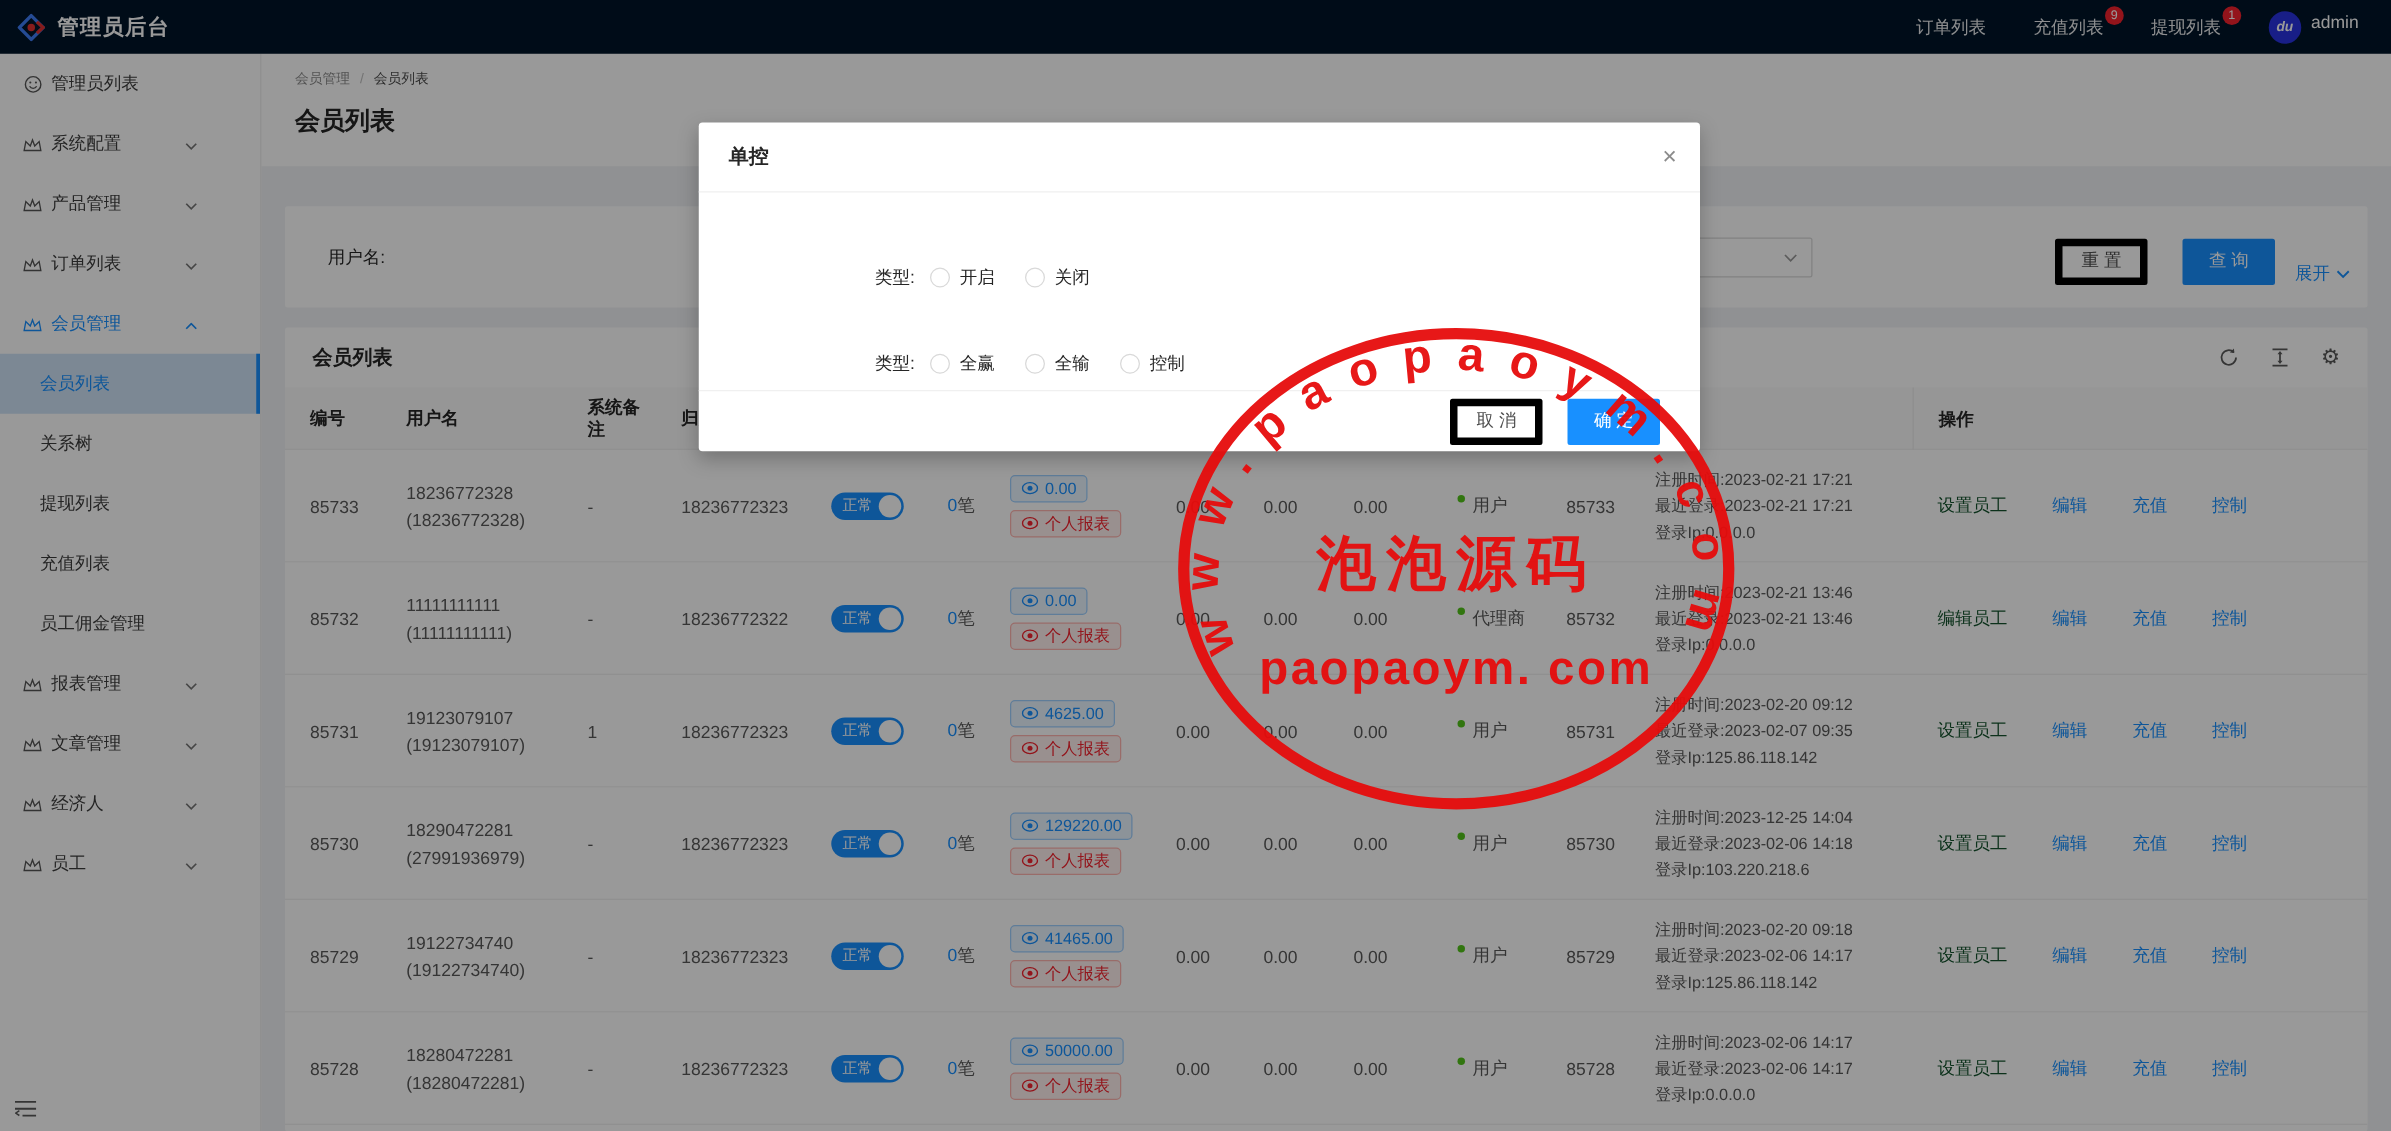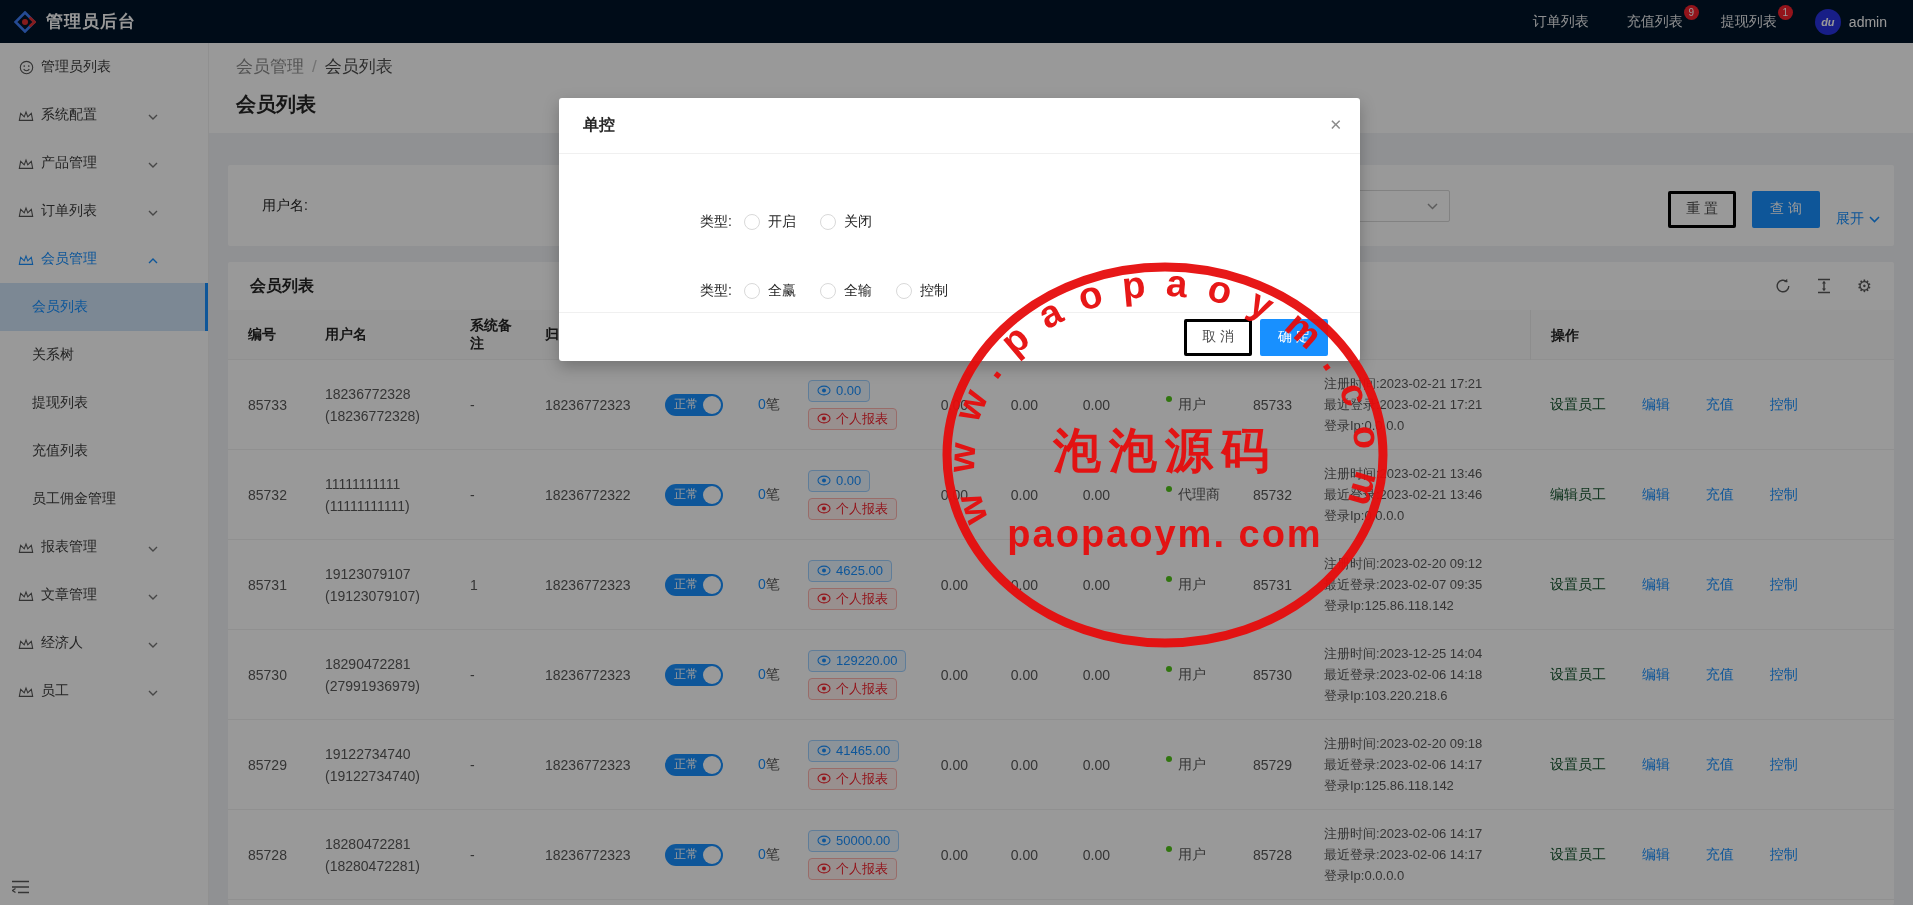--- a/index.html
+++ b/index.html
@@ -6,52 +6,52 @@
   html,body { width:1913px; height:905px; overflow:hidden; }
   body { position:relative; background:#f0f2f5; font-family:"Liberation Sans","DejaVu Sans",sans-serif; font-size:14px; color:#595959; }
 
   
   .navbar { position:absolute; left:0; top:0; width:1913px; height:43px; background:#001529; display:flex; align-items:center; z-index:10; }
   .nav-logo { display:flex; align-items:center; gap:10px; padding-left:14px;justify-content:space-between; }
   .nav-title { color:#fff; font-size:17px; font-weight:bold; letter-spacing:1px; }
   .nav-right { margin-left:auto; display:flex; align-items:center; gap:38px; padding-right:26px; }
   .nav-link { color:rgba(255,255,255,.92); position:relative; cursor:pointer; }
   .nav-badge { position:absolute; top:-8px; right:-16px; min-width:15px; height:15px; border-radius:8px; background:#f5222d; color:#fff; font-size:10px; line-height:15px; text-align:center; padding:0 3px; }
-  .nav-user { display:flex; align-items:center; gap:8px; }
+  .nav-user { display:flex; gap:8px; }
   .avatar { width:26px; height:26px; border-radius:50%; background:#2932e1; color:#fff; font-size:11px; font-weight:bold; display:flex; align-items:center; justify-content:center; font-style:italic; }
   .nav-user-name { color:#fff; }
 
   
   .sidebar { position:absolute; left:0; top:43px; width:209px; bottom:0; background:#fff; border-right:1px solid #f0f0f0; z-index:5; }
   .side-item { height:48px; display:flex; align-items:center; padding-left:18px; color:#3d3d3d; cursor:pointer; position:relative; }
   .side-item .mi { width:16px; height:16px; margin-right:7px; display:flex; align-items:center; justify-content:center; color:#555; }
   .side-item .chev { position:absolute; right:50px; color:#777; }
   .side-item.active, .side-item.active .mi, .side-item.active .chev { color:#1890ff; }
   .sub-item { height:48px; display:flex; align-items:center; padding-left:32px; color:#3d3d3d; cursor:pointer; }
   .sub-item.selected { background:#cfe3f7; color:#1890ff; border-right:3px solid #1890ff; }
   .side-fold { position:absolute; left:12px; bottom:8px; color:#595959; cursor:pointer; }
 
   
   .main { position:absolute; left:209px; top:43px; right:0; bottom:0; }
   .page-header { position:absolute; left:0; top:0; width:100%; height:90px; background:#fff; padding:12px 0 0 27px; }
-  .crumbs { font-size:17px; color:#8c8c8c; }
+  .crumbs { font-size:11px; color:#8c8c8c; }
   .crumbs .cur { color:#4d4d4d; }
   .crumbs .sep { margin:0 8px; color:#bfbfbf; }
   .page-title { margin-top:13px; font-size:20px; font-weight:bold; color:#262626; }
 
   .card { position:absolute; background:#fff; border-radius:2px; }
   .filter-card { left:19px; top:122px; width:1666px; height:81px; }
   .filter-row { position:absolute; left:0; top:25px; width:100%; height:32px; display:flex; align-items:center; }
   .f-label { width:88px; text-align:right; padding-right:8px; color:#262626; }
   .f-input { width:353px; height:32px; border:1px solid #d9d9d9; border-radius:2px; padding:0 11px; font-size:14px; color:#262626; outline:none; font-family:inherit; }
   .f-input::placeholder { color:#bfbfbf; }
   .f-select { position:absolute; left:1012px; top:0; width:210px; height:32px; border:1px solid #d9d9d9; border-radius:2px; background:#fff; display:flex; align-items:center; justify-content:flex-end; padding-right:11px; color:#bfbfbf; cursor:pointer; }
   .f-btns { position:absolute; right:14px; top:0; display:flex; align-items:center; gap:16px; }
-  .btn { height:37px; padding:0 15px; border-radius:2px; border:3px solid #000000; background:#fff; color:#4d4d4d; font-size:14px; cursor:pointer; font-family:inherit; }
-  .btn.primary { background:#1890ff; border-color:#1890ff; color:#fff; }
+  .btn { height:37px; padding:0 15px; border-radius:2px; border:6px solid #000000; background:#fff; color:#4d4d4d; font-size:14px; cursor:pointer; font-family:inherit; }
+  .btn.primary { background:#1890ff; border-color:#1890ff; color:#fff;margin-left:12px; }
   .link-blue { color:#1890ff; cursor:pointer; display:inline-flex; align-items:center; gap:5px;margin-top:20px; }
 
   
   .table-card { left:19px; top:219px; width:1666px; height:643px; overflow:hidden; }
   .card-head { height:48px; display:flex; align-items:center; padding:0 22px; }
   .card-title { font-size:16px; font-weight:bold; color:#262626; }
   .card-tools { margin-left:auto; display:flex; align-items:center; gap:25px; color:#595959; }
   .tool { cursor:pointer; display:flex; align-items:center; font-size:17px; }
   .t-head { height:50px; background:#fafafa; border-bottom:1px solid #f0f0f0; display:flex; align-items:center; color:#262626; font-weight:bold; }
   .t-row { height:90px; display:flex; align-items:center; border-bottom:1px solid #f0f0f0; background:#fff; }

